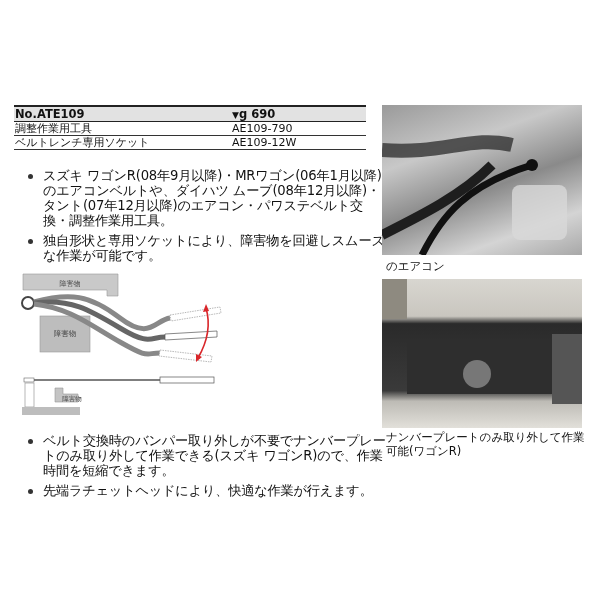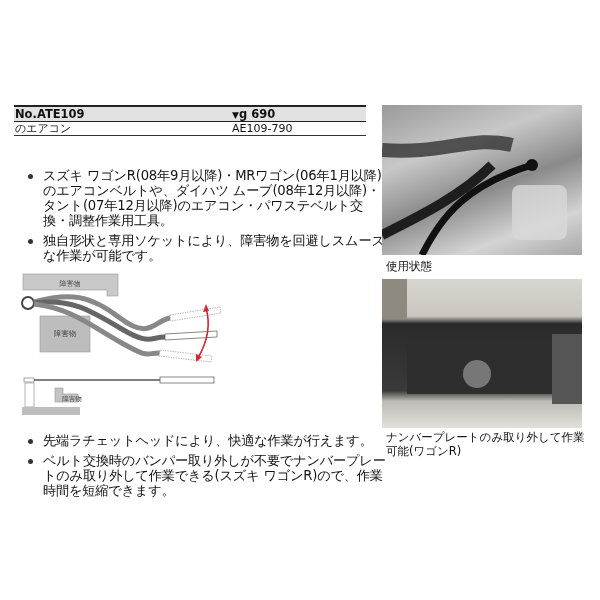--- a/index.html
+++ b/index.html
@@ -26,22 +26,26 @@
 </head>
 <body>
 
 <table class="spec-table">
   <tbody>
       <tr class="hdr">
     <td>No.ATE109</td>
     <td class="c2"><span class="weight-mark">▼</span><span>g</span> <span>690</span></td>
   </tr>
   <tr>
-    <td>のエアコン</td>
+    <td>調整作業用工具</td>
     <td class="c2">AE109-790</td>
+  </tr>
+  <tr>
+    <td>ベルトレンチ専用ソケット</td>
+    <td class="c2">AE109-12W</td>
   </tr>
 </tbody>
   </table>
 
 <ul class="bullets" id="bl1">
   <li><span class="dot"></span><span>スズキ ワゴンR(08年9月以降)・MRワゴン(06年1月以降)のエアコンベルトや、ダイハツ ムーブ(08年12月以降)・タント(07年12月以降)のエアコン・パワステベルト交換・調整作業用工具。</span></li>
   <li><span class="dot"></span><span>独自形状と専用ソケットにより、障害物を回避しスムーズな作業が可能です。</span></li>
 </ul>
 
 <svg class="diagram" viewBox="0 0 220 150" width="220" height="150">
@@ -69,34 +73,34 @@
   <rect x="4" y="108" width="10" height="4" fill="#fff" stroke="#666" stroke-width="0.6"></rect>
   <line x1="14" y1="110" x2="140" y2="110" stroke="#555" stroke-width="1.6"></line>
   <rect x="140" y="107" width="54" height="6" fill="#fff" stroke="#555" stroke-width="0.7"></rect>
   <rect x="5" y="113" width="9" height="24" fill="#fff" stroke="#888" stroke-width="0.6"></rect>
   <path d="M35 118 H43 V124 H58 V132 H35 Z" fill="#c4c4c4" stroke="#999" stroke-width="0.6"></path>
   <text x="52" y="131" font-size="6.5" text-anchor="middle" fill="#444">障害物</text>
   <rect x="2" y="137" width="58" height="8" fill="#bdbdbd"></rect>
 </svg>
 
 <ul class="bullets" id="bl2">
+  <li><span class="dot"></span><span>ベルト交換時のバンパー取り外しが不要でナンバープレートのみ取り外して作業できる(スズキ ワゴンR)ので、作業時間を短縮できます。</span></li>
   <li><span class="dot"></span><span>先端ラチェットヘッドにより、快適な作業が行えます。</span></li>
-  <li><span class="dot"></span><span>ベルト交換時のバンパー取り外しが不要でナンバープレートのみ取り外して作業できる(スズキ ワゴンR)ので、作業時間を短縮できます。</span></li>
 </ul>
 
 <div class="photo" id="photo1">
   <svg width="200" height="150" viewBox="0 0 200 150">
     <path d="M0 45 C 60 50, 90 30, 130 40" stroke="#2a2a2a" stroke-width="14" fill="none" opacity="0.75"></path>
     <path d="M0 130 C 40 110, 80 90, 110 60" stroke="#1e1e1e" stroke-width="10" fill="none"></path>
     <path d="M40 150 C 60 110, 85 80, 150 60" stroke="#111" stroke-width="7" fill="none"></path>
     <circle cx="150" cy="60" r="6" fill="#111"></circle>
     <rect x="130" y="80" width="55" height="55" rx="8" fill="#d8d8d8" opacity="0.8"></rect>
   </svg>
 </div>
-<div class="caption" id="cap1">使用状態</div>
+<div class="caption" id="cap1">のエアコン</div>
 
 <div class="photo" id="photo2">
   <svg width="200" height="149" viewBox="0 0 200 149">
     <rect x="25" y="60" width="145" height="55" fill="#2e2e2e"></rect>
     <rect x="170" y="55" width="30" height="70" fill="#555"></rect>
     <circle cx="95" cy="95" r="14" fill="#777"></circle>
     <rect x="0" y="0" width="25" height="40" fill="#8e8a80"></rect>
   </svg>
 </div>
 <div class="caption" id="cap2">ナンバープレートのみ取り外して作業可能(ワゴンR)</div>

